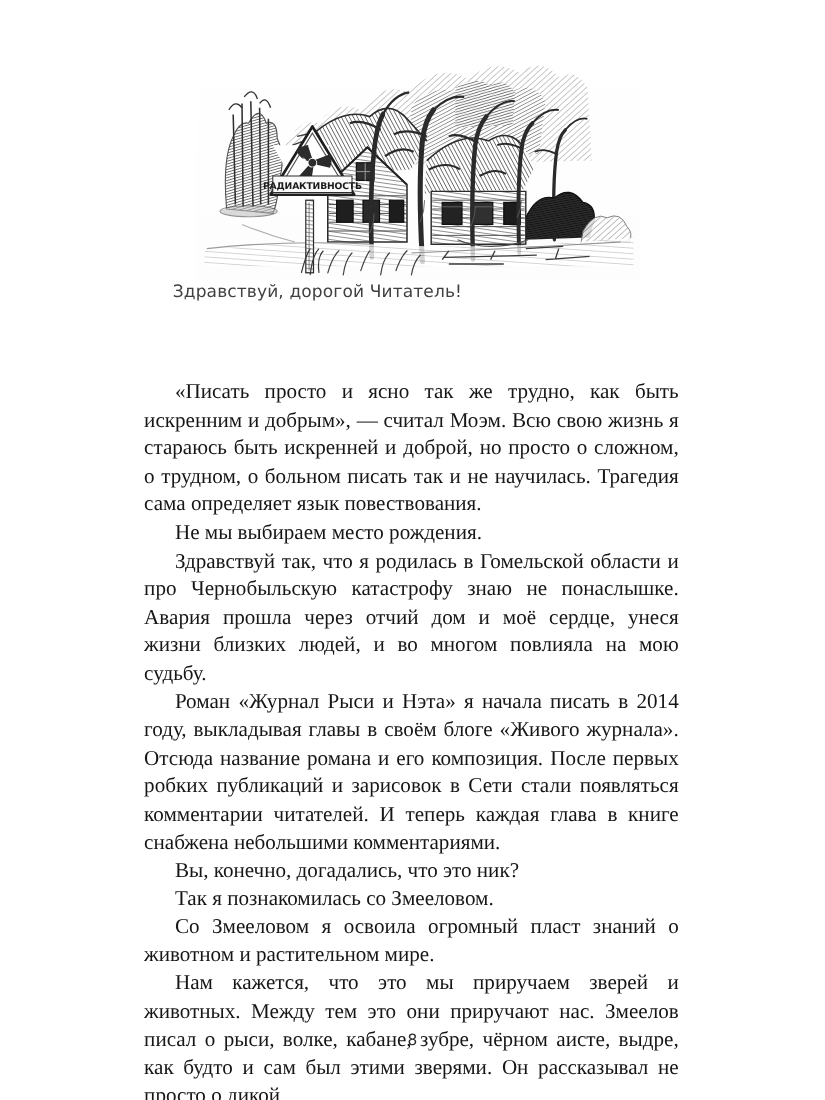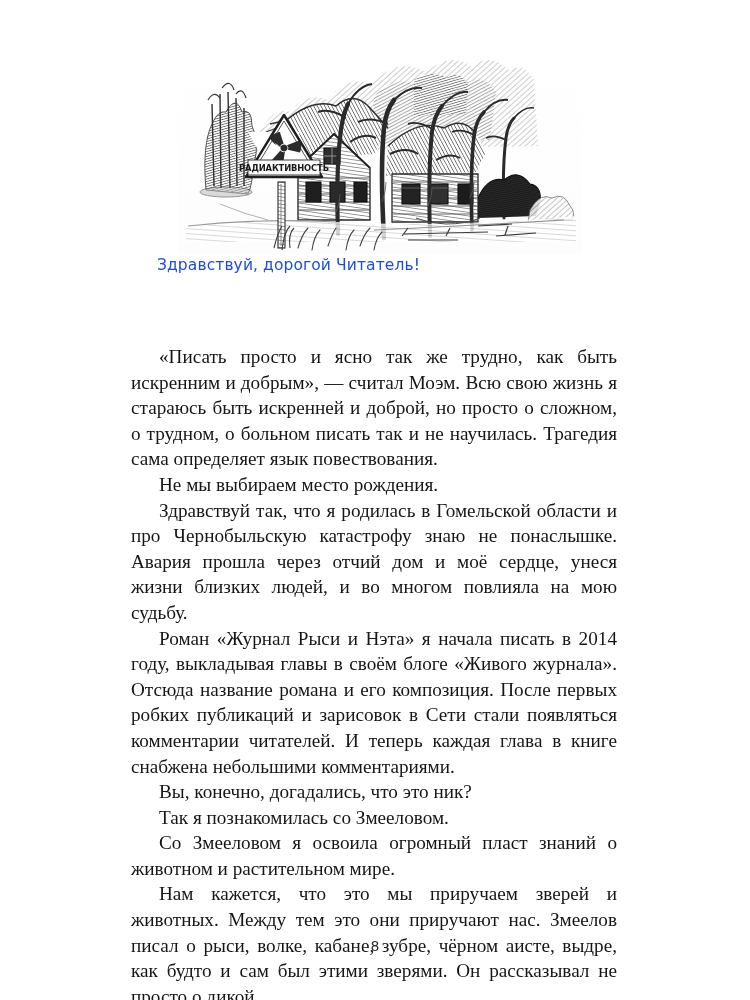--- a/index.html
+++ b/index.html
@@ -41,21 +41,21 @@
 
   
   .greeting {
     position: absolute;
     left: 157px;
     top: 256px;
     font-family: "DejaVu Sans", "Liberation Sans", sans-serif;
     font-size: 15.5px;
     font-weight: 400;
     letter-spacing: 0.1px;
-    color: #1d4ed8;
+    color: #404040;
     white-space: nowrap;
   }
 
   
   .body-text {
     position: absolute;
     left: 131px;
     top: 308px;
     width: 486px;
     font-family: "Liberation Serif", "DejaVu Serif", serif;

